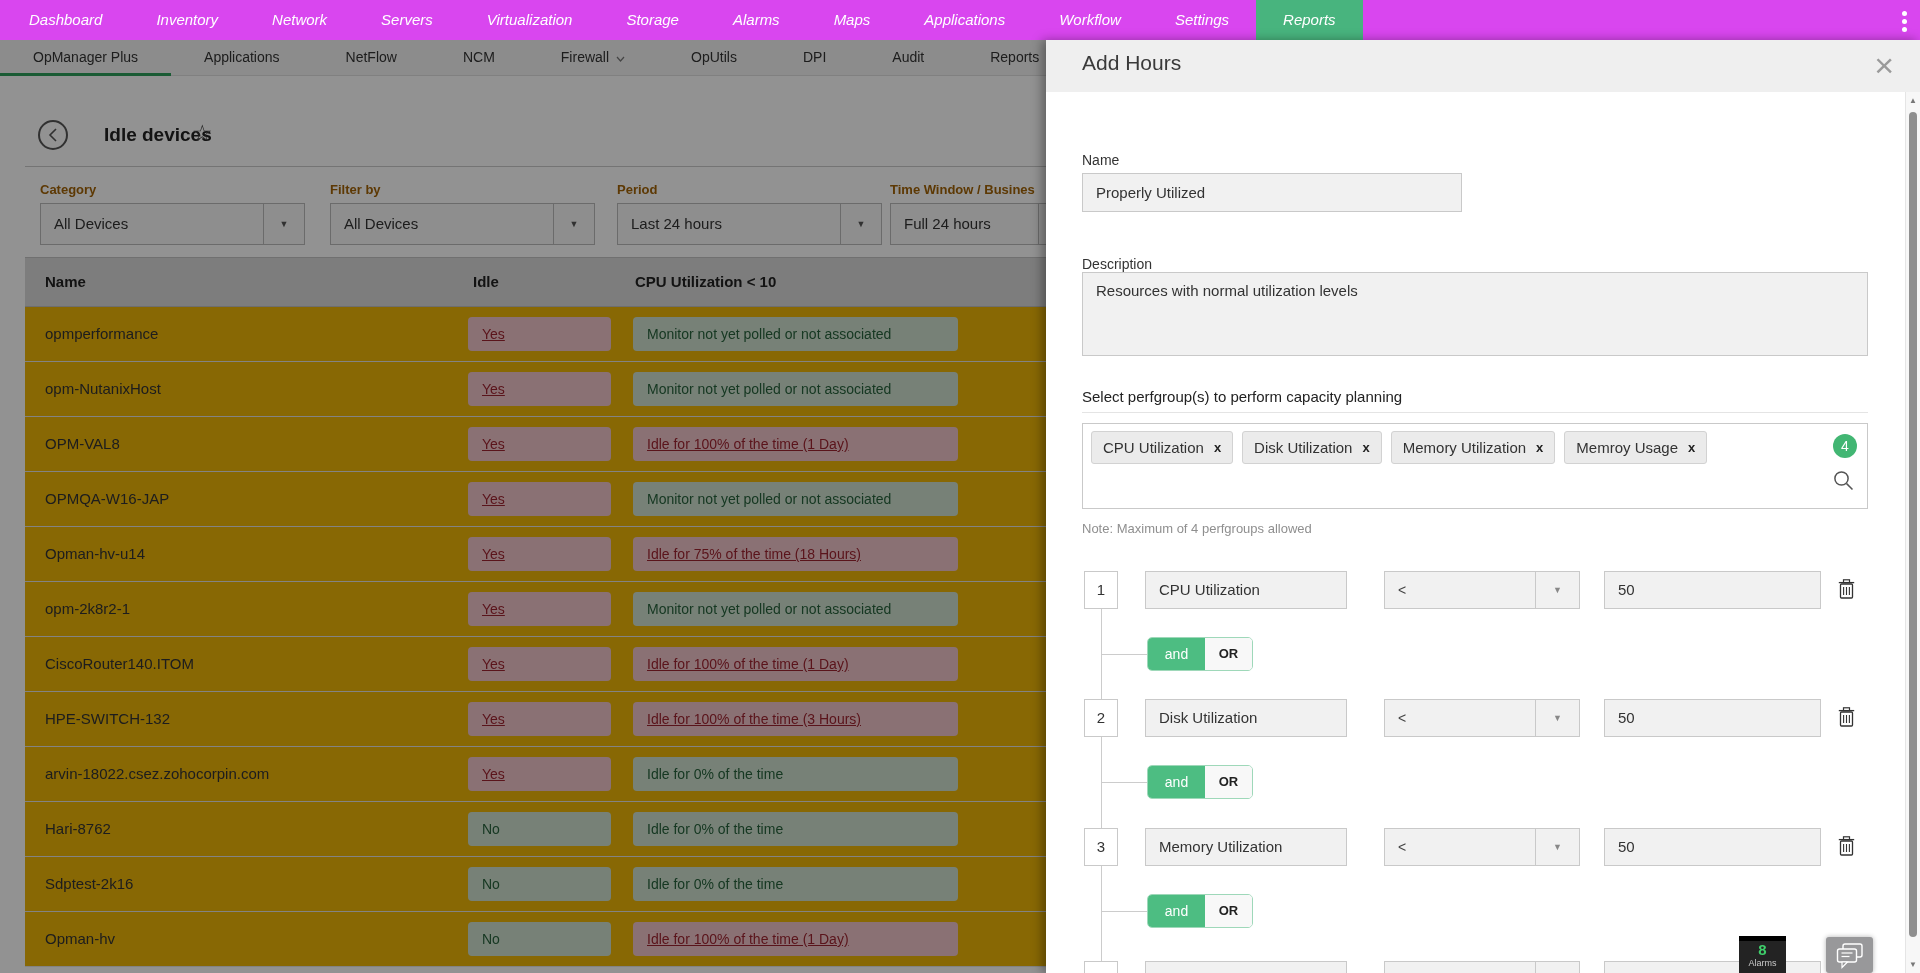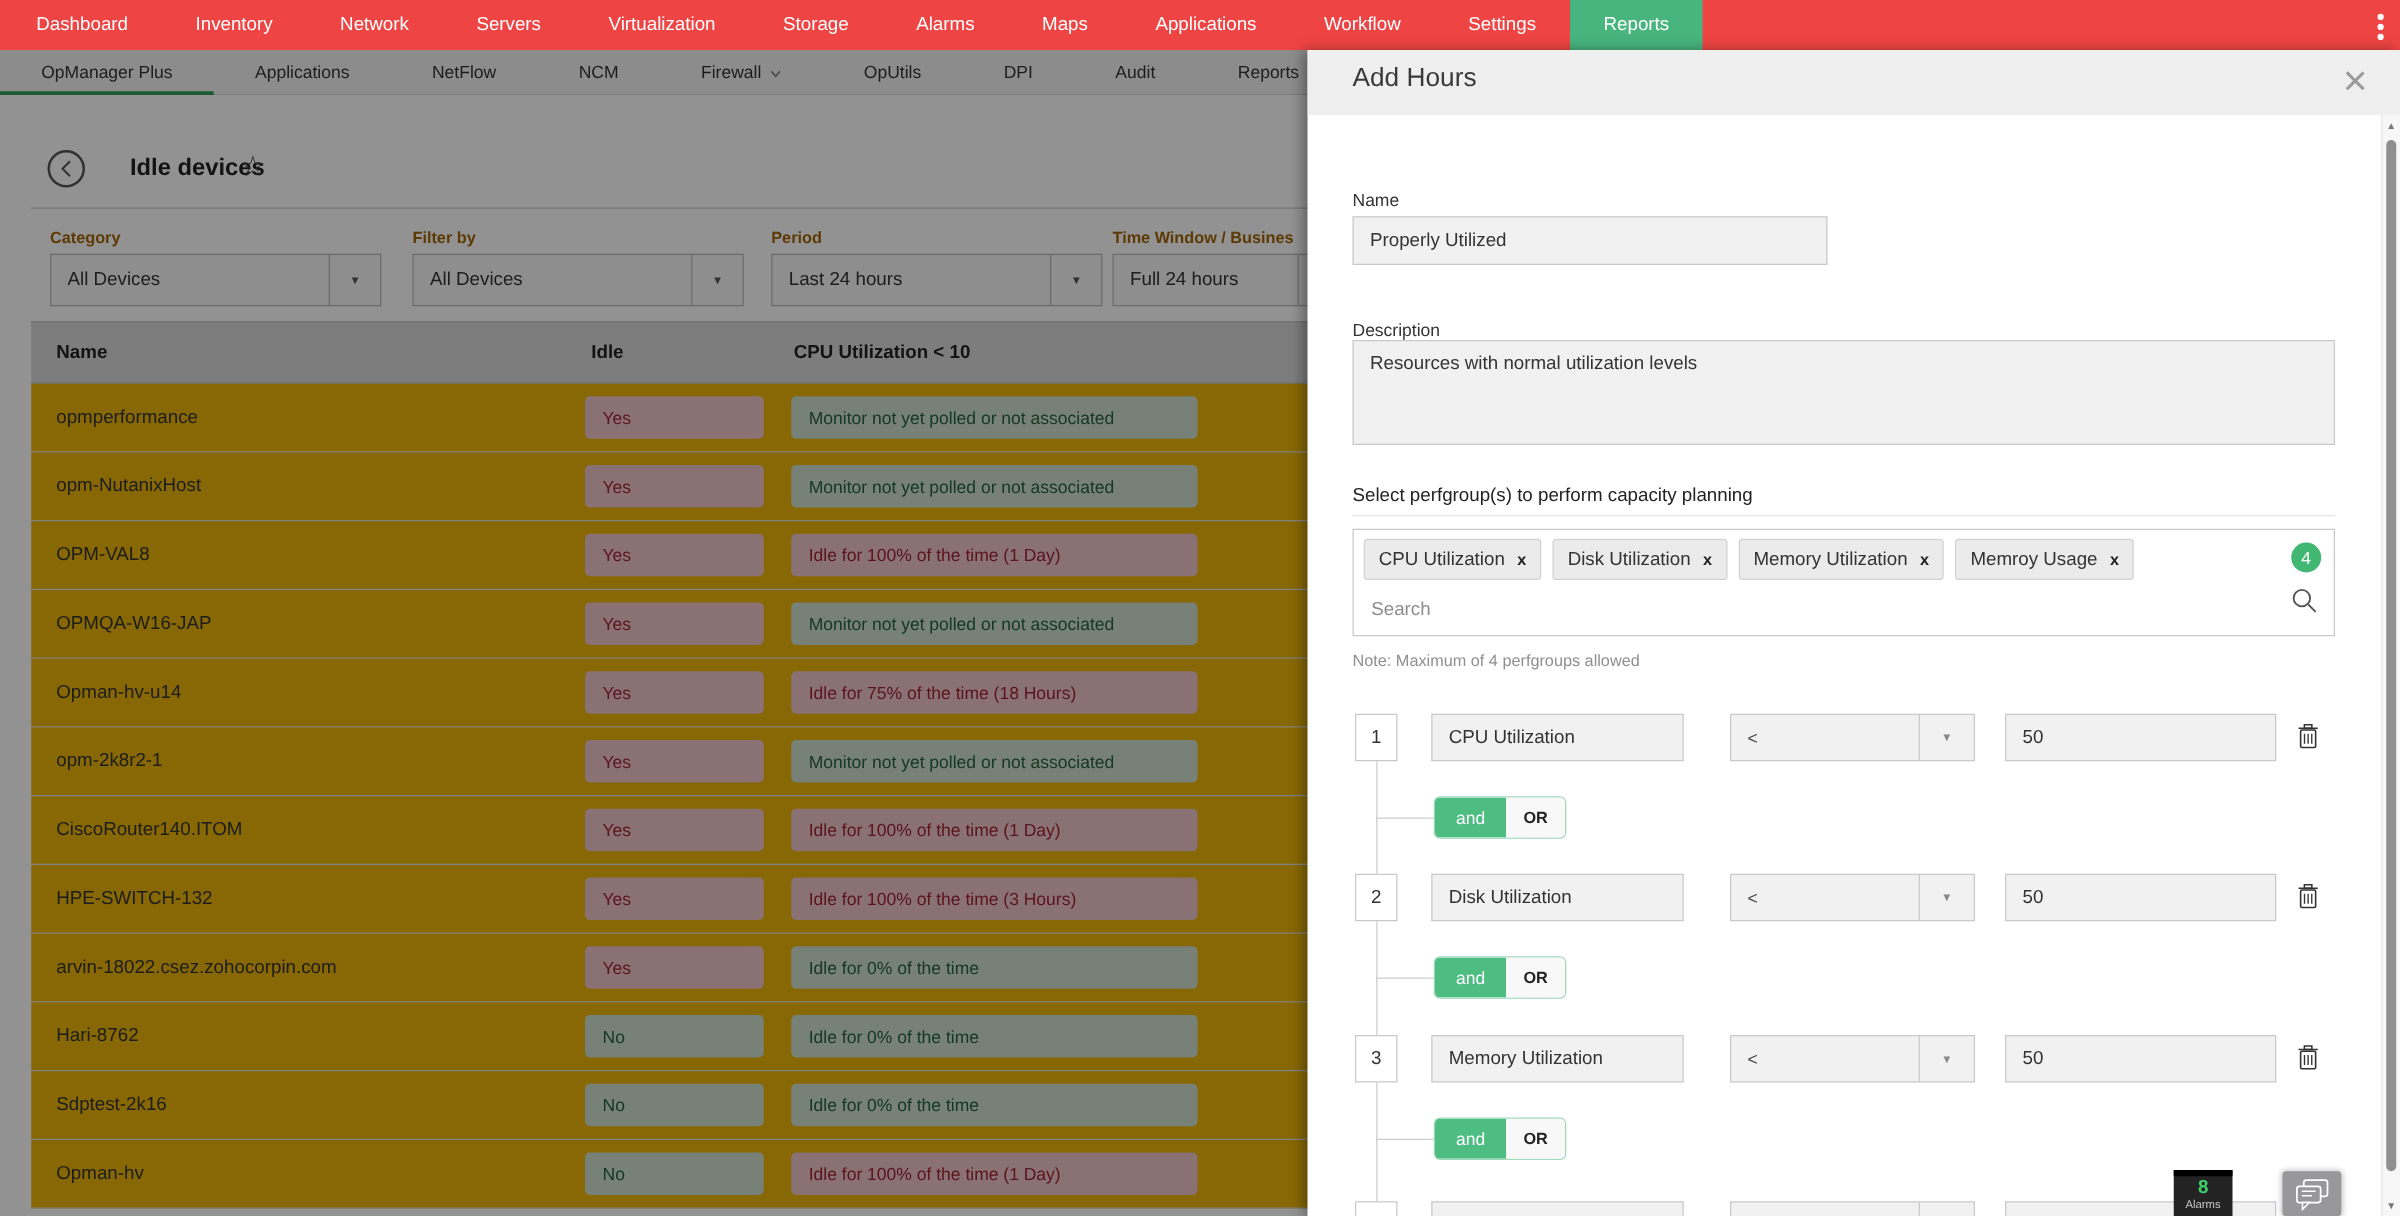--- a/index.html
+++ b/index.html
@@ -1,20 +1,20 @@
 <!DOCTYPE html>
 <html><head>
 <meta charset="utf-8">
 <style>
   html,body{margin:0;padding:0;}
   body{width:1920px;height:973px;position:relative;overflow:hidden;background:#fff;
        font-family:"Liberation Sans", sans-serif;-webkit-font-smoothing:antialiased;}
 
   
-  .topnav{position:absolute;left:0;top:0;width:1920px;height:40px;background:#ef4444;z-index:40;}
+  .topnav{position:absolute;left:0;top:0;width:1920px;height:40px;background:#d946ef;z-index:40;font-style:italic;}
   .topnav-items{display:flex;height:40px;padding-left:2px;}
   .topnav-item{color:#fff;font-size:15px;line-height:40px;padding:0 27px;cursor:pointer;white-space:nowrap;}
   .topnav-item.active{background:#48b47e;}
   .kebab{position:absolute;right:8px;top:9px;width:16px;height:24px;display:flex;flex-direction:column;
          gap:3px;align-items:center;justify-content:center;cursor:pointer;}
   .kebab span{width:5px;height:5px;background:#fff;border-radius:50%;}
 
   
   .main{position:absolute;left:0;top:40px;width:1920px;height:933px;background:#fbfbfb;}
   .subnav{height:35px;background:#f1f1f1;display:flex;border-bottom:1px solid #dcdcdc;}
@@ -37,21 +37,21 @@
 
   .rtable{position:absolute;left:25px;top:217px;width:1725px;}
   .thead{height:50px;background:#d8d8d8;position:relative;border-top:1px solid #c2c2c2;border-bottom:1px solid #bdbdbd;box-sizing:border-box;}
   .th{position:absolute;top:0;line-height:48px;font-size:15px;font-weight:700;color:#222;white-space:nowrap;}
   .trow{height:55px;position:relative;background:#eab308;border-bottom:1px solid #e2e2e2;box-sizing:border-box;}
   .td-name{position:absolute;left:20px;top:0;line-height:54px;font-size:15px;color:#333;white-space:nowrap;}
   .chip{position:absolute;top:10px;height:34px;border-radius:4px;box-sizing:border-box;font-size:14px;
         line-height:34px;padding-left:14px;white-space:nowrap;overflow:hidden;}
   .chip.idle{left:443px;width:143px;}
   .chip.status{left:608px;width:325px;}
-  .chip.red{background:#eec3c8;color:#9c2430;}
+  .chip.red{background:#eec3c8;color:#9c2430;text-decoration:underline;}
   .chip.green{background:#cddfce;color:#27613b;}
 
   .overlay{position:absolute;left:0;top:40px;width:1920px;height:933px;background:rgba(0,0,0,0.42);z-index:45;}
 
   
   .panel{position:absolute;left:1046px;top:40px;width:874px;height:933px;background:#fff;z-index:50;
          box-shadow:-4px 0 10px rgba(0,0,0,0.35);overflow:hidden;}
   .panel-header{position:absolute;left:0;top:0;width:874px;height:52px;background:#efefef;}
   .panel-title{position:absolute;left:36px;top:11px;font-size:21px;color:#3a3a3a;}
   .panel-close{position:absolute;right:26px;top:3px;font-size:34px;font-weight:300;color:#9a9a9a;cursor:pointer;line-height:44px;}
@@ -273,21 +273,20 @@
   <div class="section-divider"></div>
 
   <div class="multiselect">
     <div class="tags" id="tags">
         <div class="tag">CPU Utilization<span class="tag-x">x</span></div>
         <div class="tag">Disk Utilization<span class="tag-x">x</span></div>
         <div class="tag">Memory Utilization<span class="tag-x">x</span></div>
         <div class="tag">Memroy Usage<span class="tag-x">x</span></div>
       </div>
     <div class="tag-count">4</div>
-    <input class="search-input" type="text" placeholder="Search" style="">
     <div class="search-icon">
       <svg width="21" height="21" viewBox="0 0 21 21">
         <circle cx="8.5" cy="8.5" r="6.6" fill="none" stroke="#555" stroke-width="1.5"></circle>
         <line x1="13.6" y1="13.6" x2="19.5" y2="19.5" stroke="#555" stroke-width="1.5"></line>
       </svg>
     </div>
   </div>
   <div class="pg-note">Note: Maximum of 4 perfgroups allowed</div>
 
   <div id="rules">

